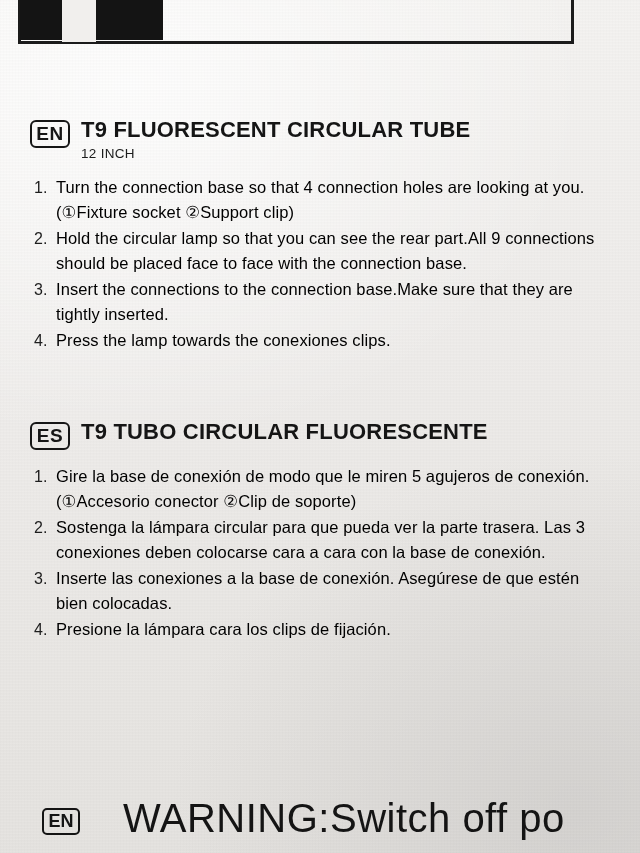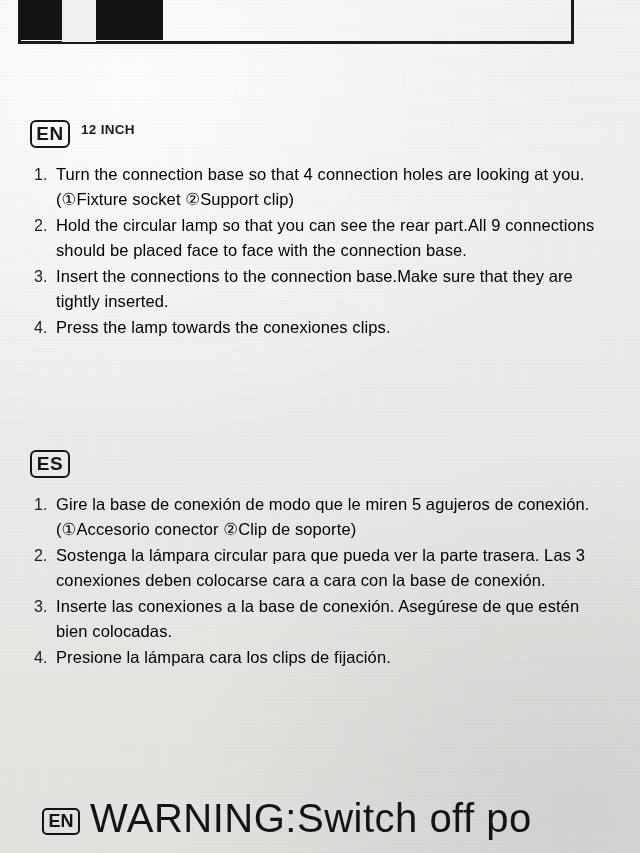--- a/index.html
+++ b/index.html
@@ -61,21 +61,21 @@
     background: #f1efed;
   }
 
   
   .section {
     position: absolute;
     left: 30px;
     width: 580px;
   }
   #section-en { top: 118px; }
-  #section-es { top: 448px; }
+  #section-es { top: 420px; }
 
   .heading-row {
     display: flex;
     align-items: flex-start;
     gap: 11px;
   }
   .lang-badge {
     flex: 0 0 auto;
     width: 40px;
     height: 28px;
@@ -97,21 +97,21 @@
   }
   .sec-title {
     font-size: 22px;
     font-weight: bold;
     color: #151515;
     letter-spacing: 0.2px;
     line-height: 24px;
   }
   .sec-subtitle {
     font-size: 13.5px;
-    font-weight: bold;
+    font-weight: normal;
     color: #1c1c1c;
     letter-spacing: 0.3px;
     margin-top: 4px;
   }
 
   ol.steps {
     margin: 14px 0 0 0;
     padding: 0;
     list-style: none;
     counter-reset: step;
@@ -156,52 +156,55 @@
     text-align: center;
     color: #141414;
     box-sizing: border-box;
     margin-top: 6px;
   }
   .warning-text {
     font-size: 40px;
     color: #141414;
     letter-spacing: 0.5px;
     line-height: 46px;
+    margin-left: 33px;
   }
   .blur-soft { filter: blur(0.25px); }
 </style>
 </head>
 <body>
 
 <div class="page"></div>
 <div class="grain"></div>
 
 <div class="top-box"></div>
 <div class="top-box-fill"></div>
 <div class="top-box-notch"></div>
 
 <div class="section" id="section-en">
   <div class="heading-row">
     <div class="lang-badge">EN</div>
     <div class="title-wrap">
+      <div class="sec-title">T9 FLUORESCENT CIRCULAR TUBE</div>
       <div class="sec-subtitle">12 INCH</div>
     </div>
   </div>
   <ol class="steps">
     <li>Turn the connection base so that 4 connection holes are looking at you.(①Fixture socket ②Support clip)</li>
     <li>Hold the circular lamp so that you can see the rear part.All 9 connections should be placed face to face with the connection base.</li>
     <li>Insert the connections to the connection base.Make sure that they are tightly inserted.</li>
     <li>Press the lamp towards the conexiones clips.</li>
   </ol>
 </div>
 
 <div class="section" id="section-es">
   <div class="heading-row">
     <div class="lang-badge">ES</div>
     <div class="title-wrap">
+      <div class="sec-title">T9 TUBO CIRCULAR FLUORESCENTE</div>
     </div>
   </div>
   <ol class="steps">
     <li>Gire la base de conexión de modo que le miren 5 agujeros de conexión.(①Accesorio conector ②Clip de soporte)</li>
     <li>Sostenga la lámpara circular para que pueda ver la parte trasera. Las 3 conexiones deben colocarse cara a cara con la base de conexión.</li>
     <li>Inserte las conexiones a la base de conexión. Asegúrese de que estén bien colocadas.</li>
     <li>Presione la lámpara cara los clips de fijación.</li>
   </ol>
 </div>
 

